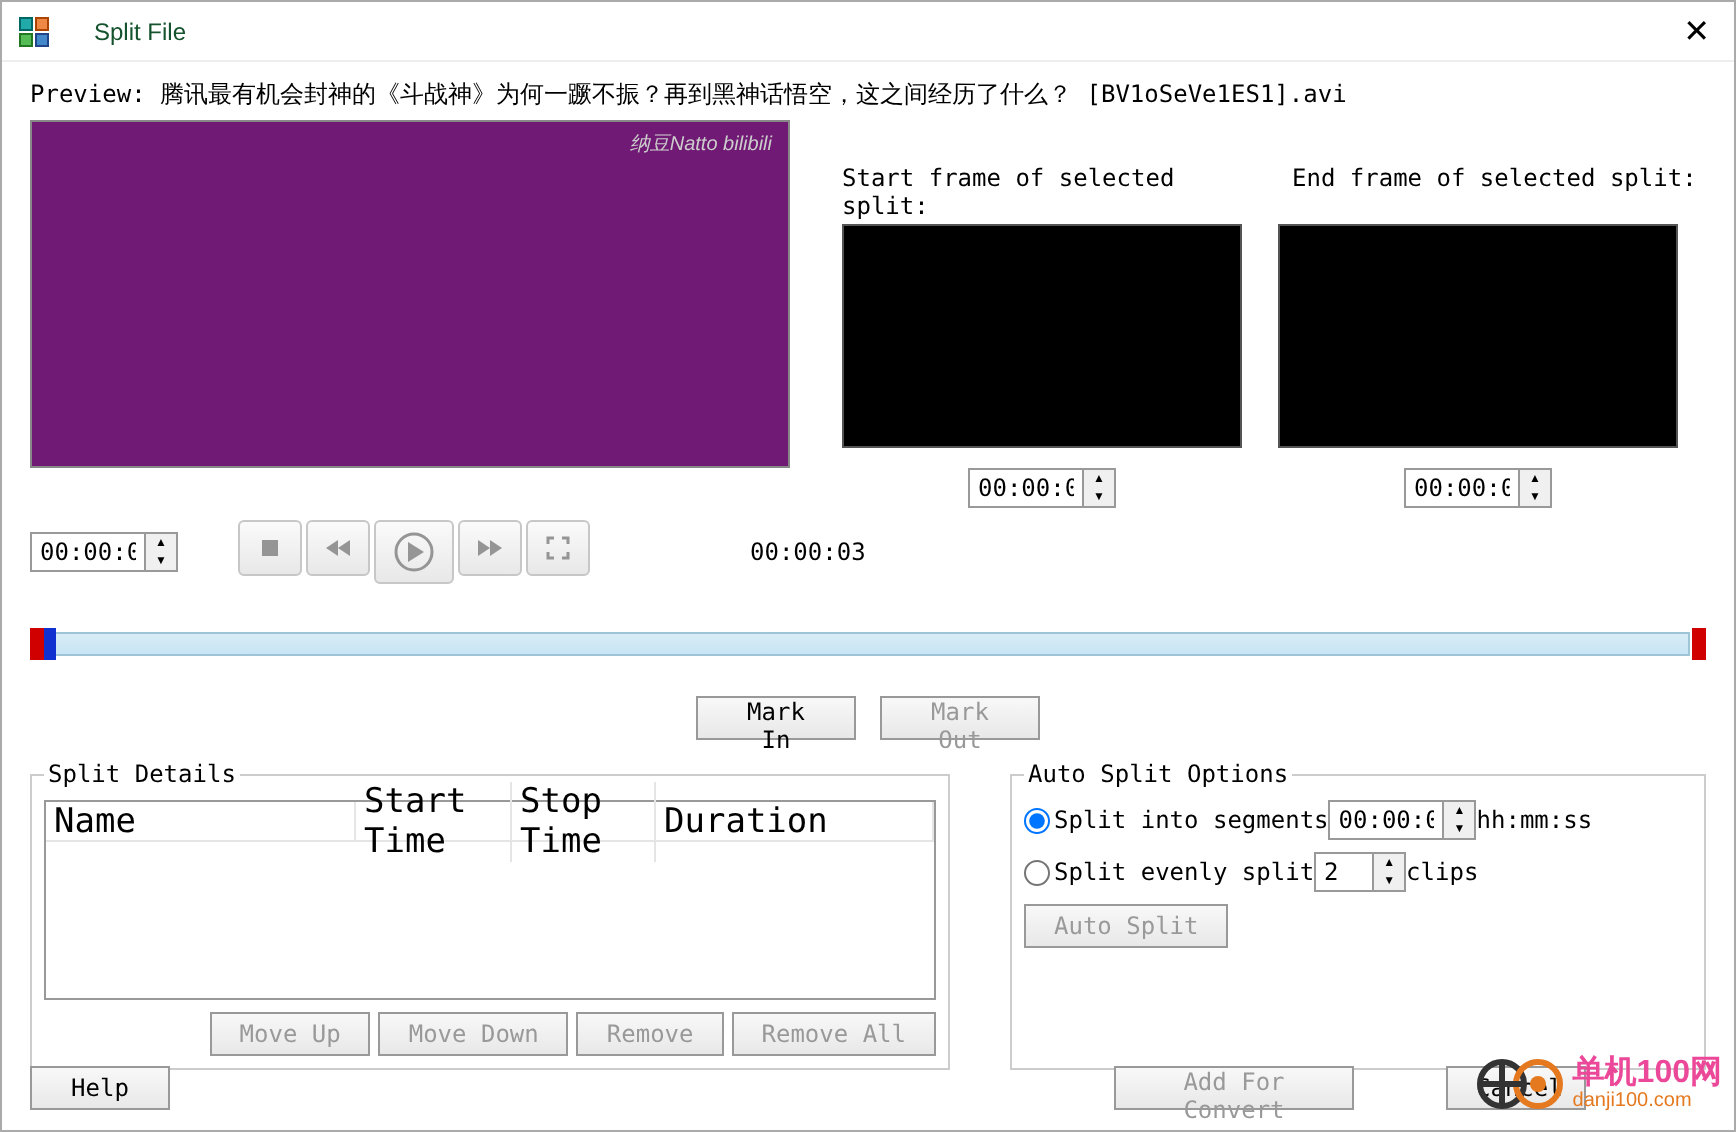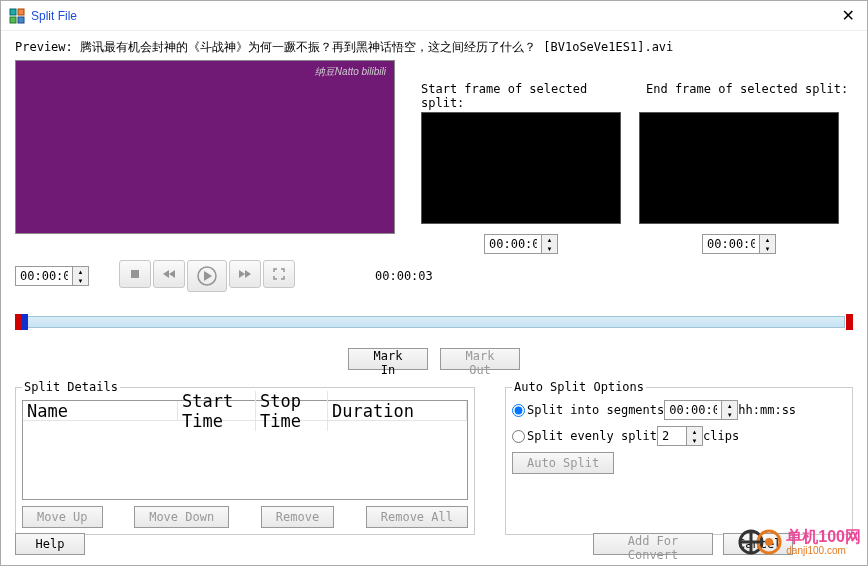--- a/index.html
+++ b/index.html
@@ -1,20 +1,20 @@
 <!DOCTYPE html>
 <html><head>
 <meta charset="utf-8">
 <style>
   * { box-sizing: border-box; margin: 0; padding: 0; }
   body { font-family: "Microsoft YaHei", SimSun, sans-serif; font-size: 12px; background: #fff; }
   .window { width: 868px; height: 566px; border: 1px solid #aaa; background: #fff; position: relative; }
   .titlebar { height: 30px; display: flex; align-items: center; padding: 0 8px; border-bottom: 1px solid #eee; }
   .titlebar .icon { width: 16px; height: 16px; margin-right: 6px; }
-  .titlebar .title { font-size: 12px; color: #1d4ed8; flex: 1; }
+  .titlebar .title { font-size: 12px; color: #14532d; flex: 1; margin-left: 16px; }
   .titlebar .close { font-size: 16px; cursor: pointer; padding: 0 4px; }
   .content { padding: 8px 14px; }
   .preview-label { font-size: 12px; font-family: SimSun, monospace; color: #000; margin-bottom: 4px; }
   .top-row { display: flex; gap: 26px; }
   .preview-box { width: 380px; height: 174px; background: #701a75; border: 1px solid #888; position: relative; }
   .preview-box .watermark { position: absolute; top: 4px; right: 8px; color: #ccc; font-size: 10px; font-style: italic; }
   .frames-col { flex: 1; }
   .frame-labels { display: flex; gap: 20px; font-size: 12px; font-family: SimSun, monospace; margin-top: 22px; margin-bottom: 2px; }
   .frame-labels > div { width: 205px; }
   .frame-boxes { display: flex; gap: 18px; }
@@ -42,25 +42,25 @@
   fieldset.groupbox { border: 1px solid #ccc; padding: 6px; font-size: 12px; }
   fieldset.groupbox legend { font-family: SimSun, monospace; padding: 0 2px; }
   .split-details { width: 460px; }
   .split-table { border: 1px solid #999; height: 100px; background: #fff; }
   .split-table-head { display: flex; background: #fff; border-bottom: 1px solid #e5e5e5; height: 20px; align-items: center; font-family: SimSun, monospace; font-size: 17px; }
   .split-table-head > div { border-right: 1px solid #e5e5e5; padding: 0 4px; }
   .col-name { width: 155px; }
   .col-start { width: 78px; }
   .col-stop { width: 72px; }
   .col-dur { flex: 1; }
-  .details-btns { display: flex; justify-content: space-between; gap: 4px; margin-top: 6px; }
+  .details-btns { display: flex; justify-content: flex-end; gap: 4px; margin-top: 6px; }
   .auto-split { flex: 1; }
   .auto-row { display: flex; align-items: center; gap: 0; margin-bottom: 6px; font-family: SimSun, monospace; font-size: 12px; }
   .auto-row input[type=radio] { margin-right: 2px; }
-  .bottom-row { position: absolute; bottom: 10px; left: 14px; right: 14px; display: flex; align-items: center; }
+  .bottom-row { position: absolute; bottom: 10px; left: 14px; right: 14px; display: flex; align-items: center; gap: 36px; }
   .bottom-row .spacer { flex: 1; }
   .watermark-bottom { position: absolute; right: 6px; bottom: 6px; display: flex; align-items: center; gap: 4px; pointer-events: none; }
   .watermark-bottom .wlogo { width: 44px; height: 34px; }
   .watermark-bottom .wtxt { font-size: 16px; color: #ec4899; font-weight: bold; line-height: 1; }
   .watermark-bottom .wurl { font-size: 10px; color: #e4791f; }
 </style>
 </head>
 <body>
 
 <div class="window">

